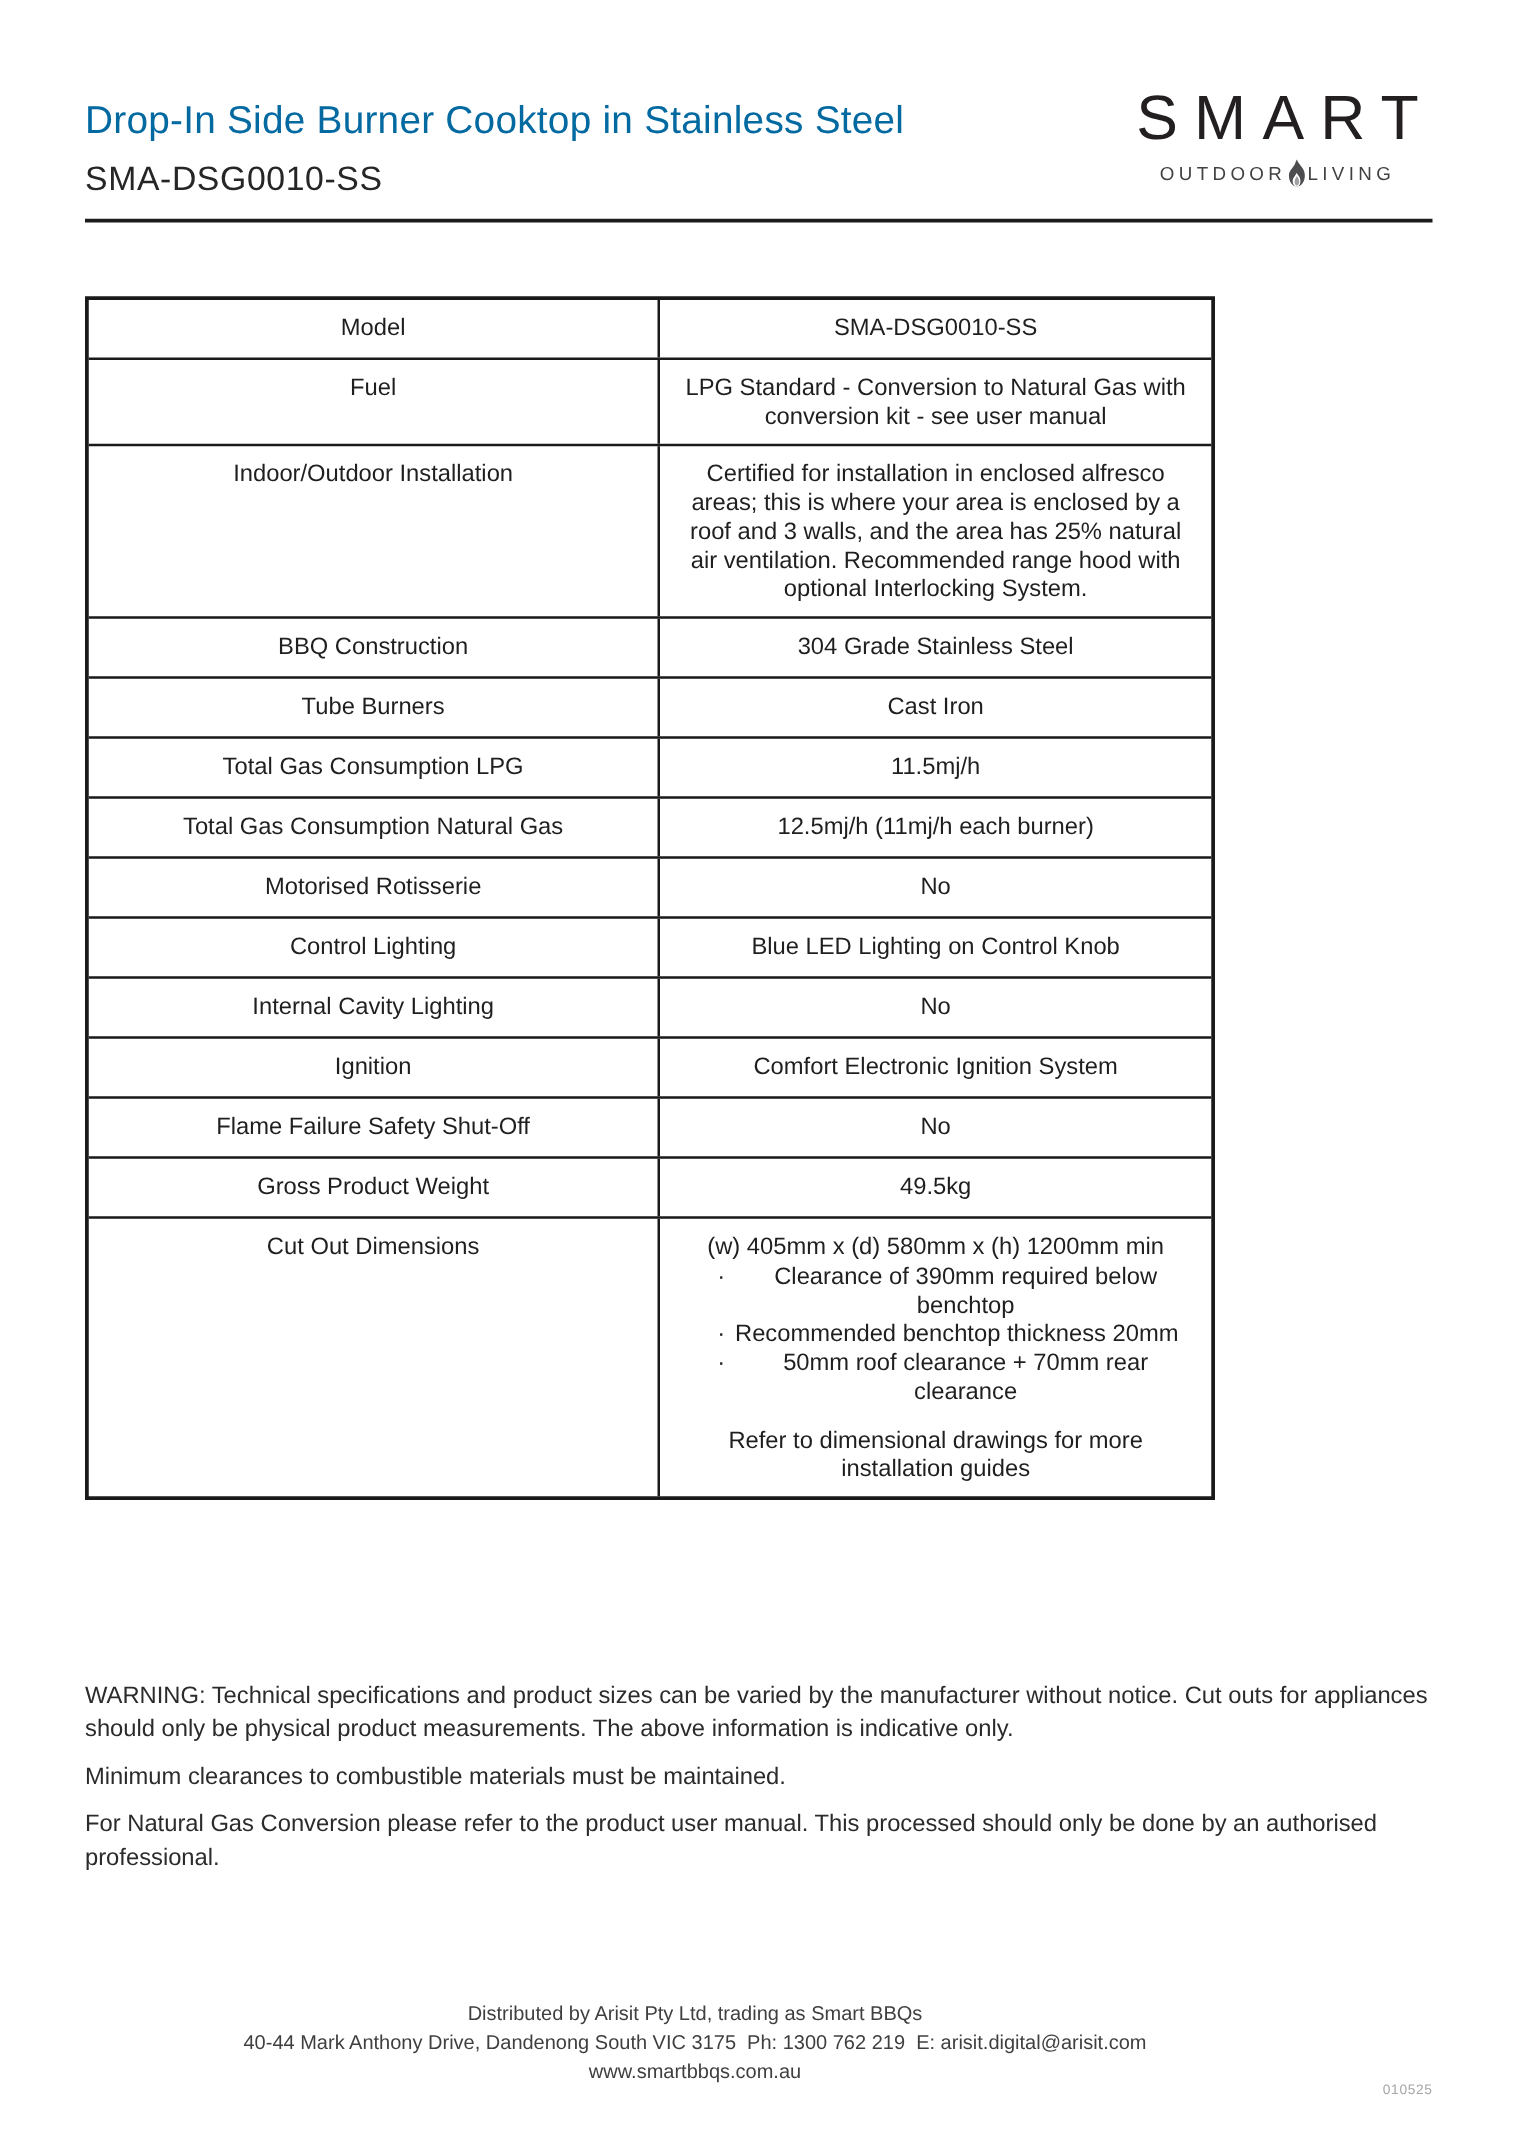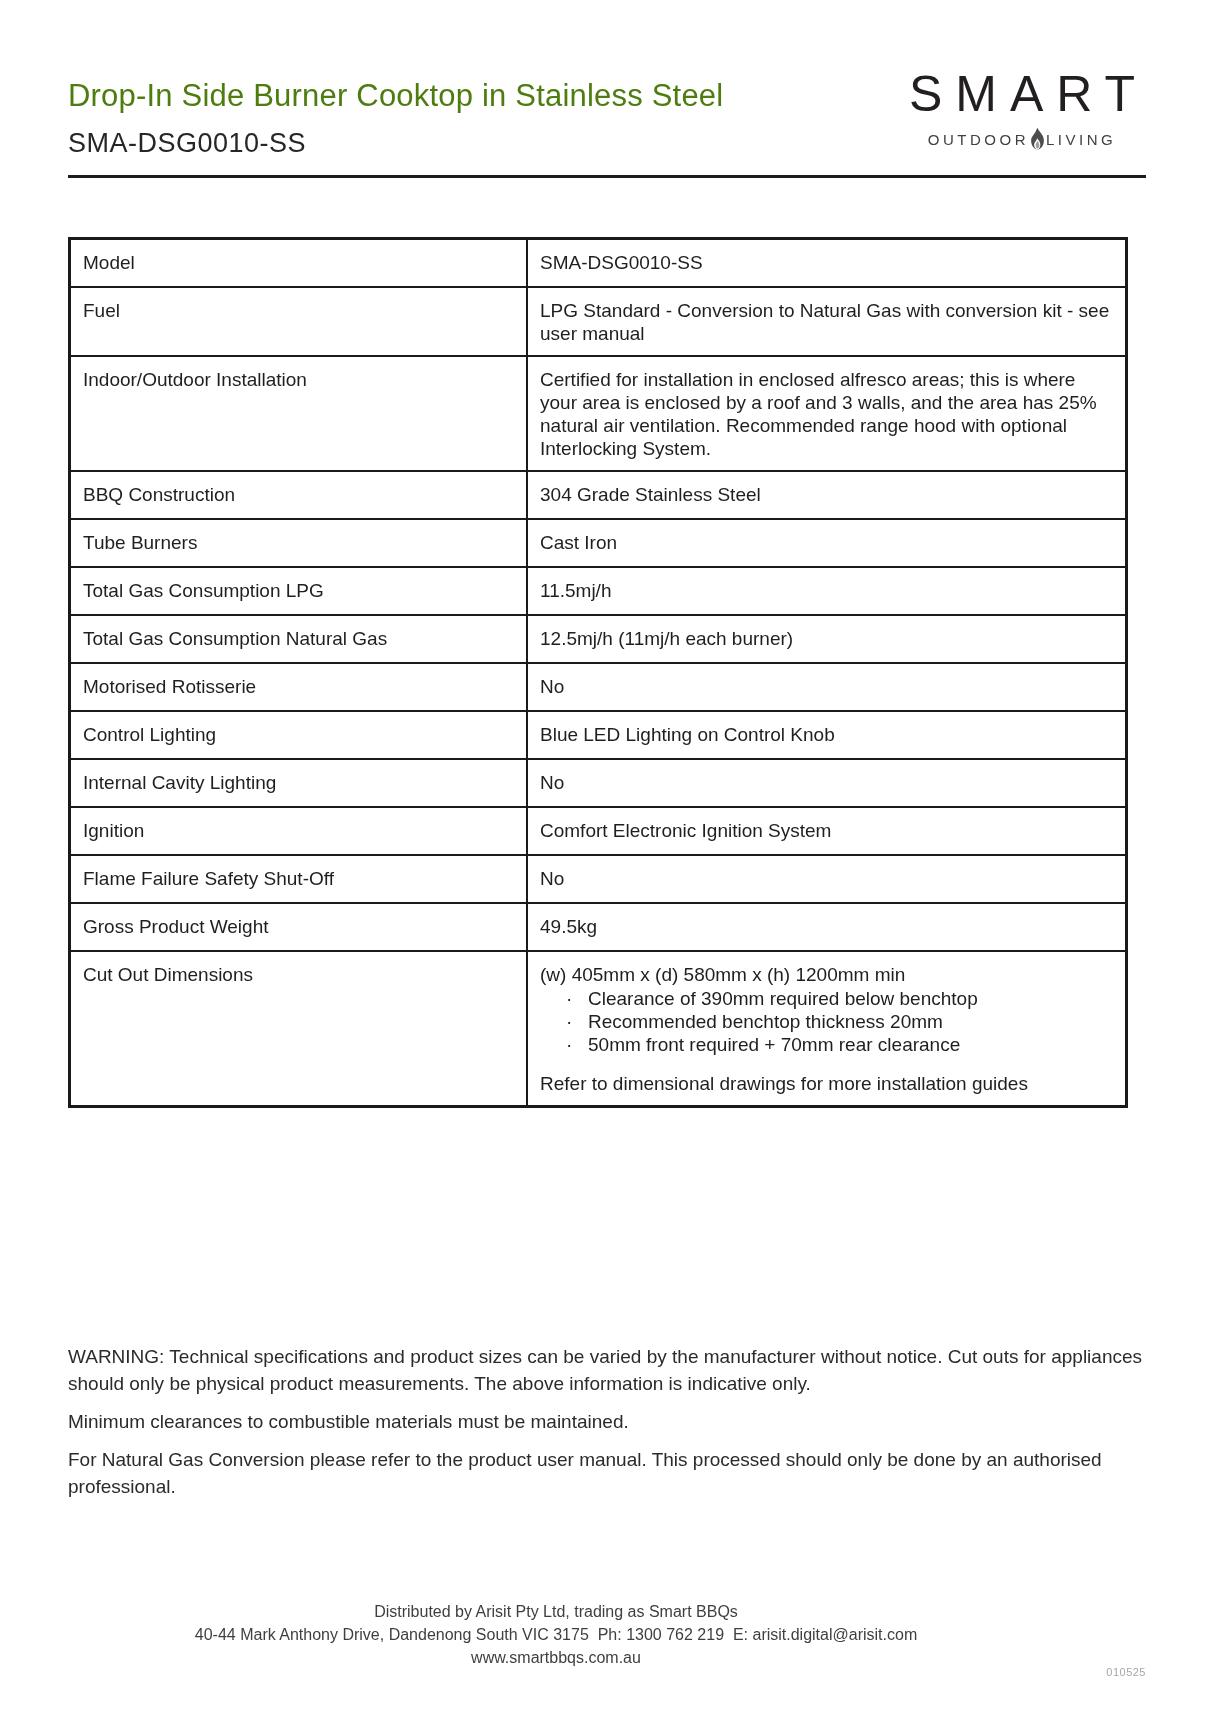--- a/index.html
+++ b/index.html
@@ -7,21 +7,21 @@
   body {
     width:1214px; height:1722px; position:relative;
     font-family:"Liberation Sans", sans-serif;
     color:#212121; overflow:hidden;
   }
   .page { position:absolute; inset:0; background:#ffffff; }
 
   
   .page-title {
     position:absolute; left:68px; top:78px;
-    font-size:31px; font-weight:400; letter-spacing:0.2px; color:#4d7c0f;
+    font-size:31px; font-weight:400; letter-spacing:0.2px; color:#0369a1;
   }
   .model-number {
     position:absolute; left:68px; top:128px;
     font-size:27px; font-weight:400; letter-spacing:0.5px; color:#262626;
   }
   .header-rule {
     position:absolute; left:68px; top:175px; width:1078px; height:3px;
     background:#1c1c1c;
   }
 
@@ -37,22 +37,23 @@
     text-align:center; line-height:1.08; margin-top:3px;
   }
   .logo-tagline {
     display:flex; align-items:center; justify-content:space-between;
     margin-top:4px; font-size:15px; letter-spacing:3.5px; color:#414042;
   }
   .flame { display:inline-flex; align-items:center; }
 
   
   .spec-table {
-    position:absolute; left:68px; top:237px; width:1060px;
+    position:absolute; left:68px; top:237px; width:904px;
     border:3px solid #1a1a1a;
+    text-align:center;
   }
   .spec-row { display:flex; align-items:stretch; }
   .spec-row + .spec-row { border-top:2px solid #1a1a1a; }
   .cell { font-size:19px; line-height:23px; padding:11px 12px 10px 12px; color:#1f1f1f; }
   .cell.label { width:457px; border-right:2px solid #1a1a1a; min-height:46px; }
   .cell.value { flex:1; min-height:46px; }
   .bullets { margin-top:1px; }
   .bullet { display:flex; padding-left:26px; }
   .bullet .dot { width:22px; flex:0 0 22px; }
   .note { margin-top:16px; }
@@ -213,21 +214,21 @@
             <div class="bullet">
               <span class="dot">·</span>
               <span>Clearance of 390mm required below benchtop</span>
             </div>
             <div class="bullet">
               <span class="dot">·</span>
               <span>Recommended benchtop thickness 20mm</span>
             </div>
             <div class="bullet">
               <span class="dot">·</span>
-              <span>50mm front required + 70mm rear clearance</span>
+              <span>50mm roof clearance + 70mm rear clearance</span>
             </div>
           </div>
         <div class="note">Refer to dimensional drawings for more installation guides</div>
       </div>
     </div>
   </div>
 
   <div class="notices">
       <div class="notice">WARNING: Technical specifications and product sizes can be varied by the manufacturer without notice. Cut outs for appliances should only be physical product measurements. The above information is indicative only.</div>
       <div class="notice">Minimum clearances to combustible materials must be maintained.</div>

